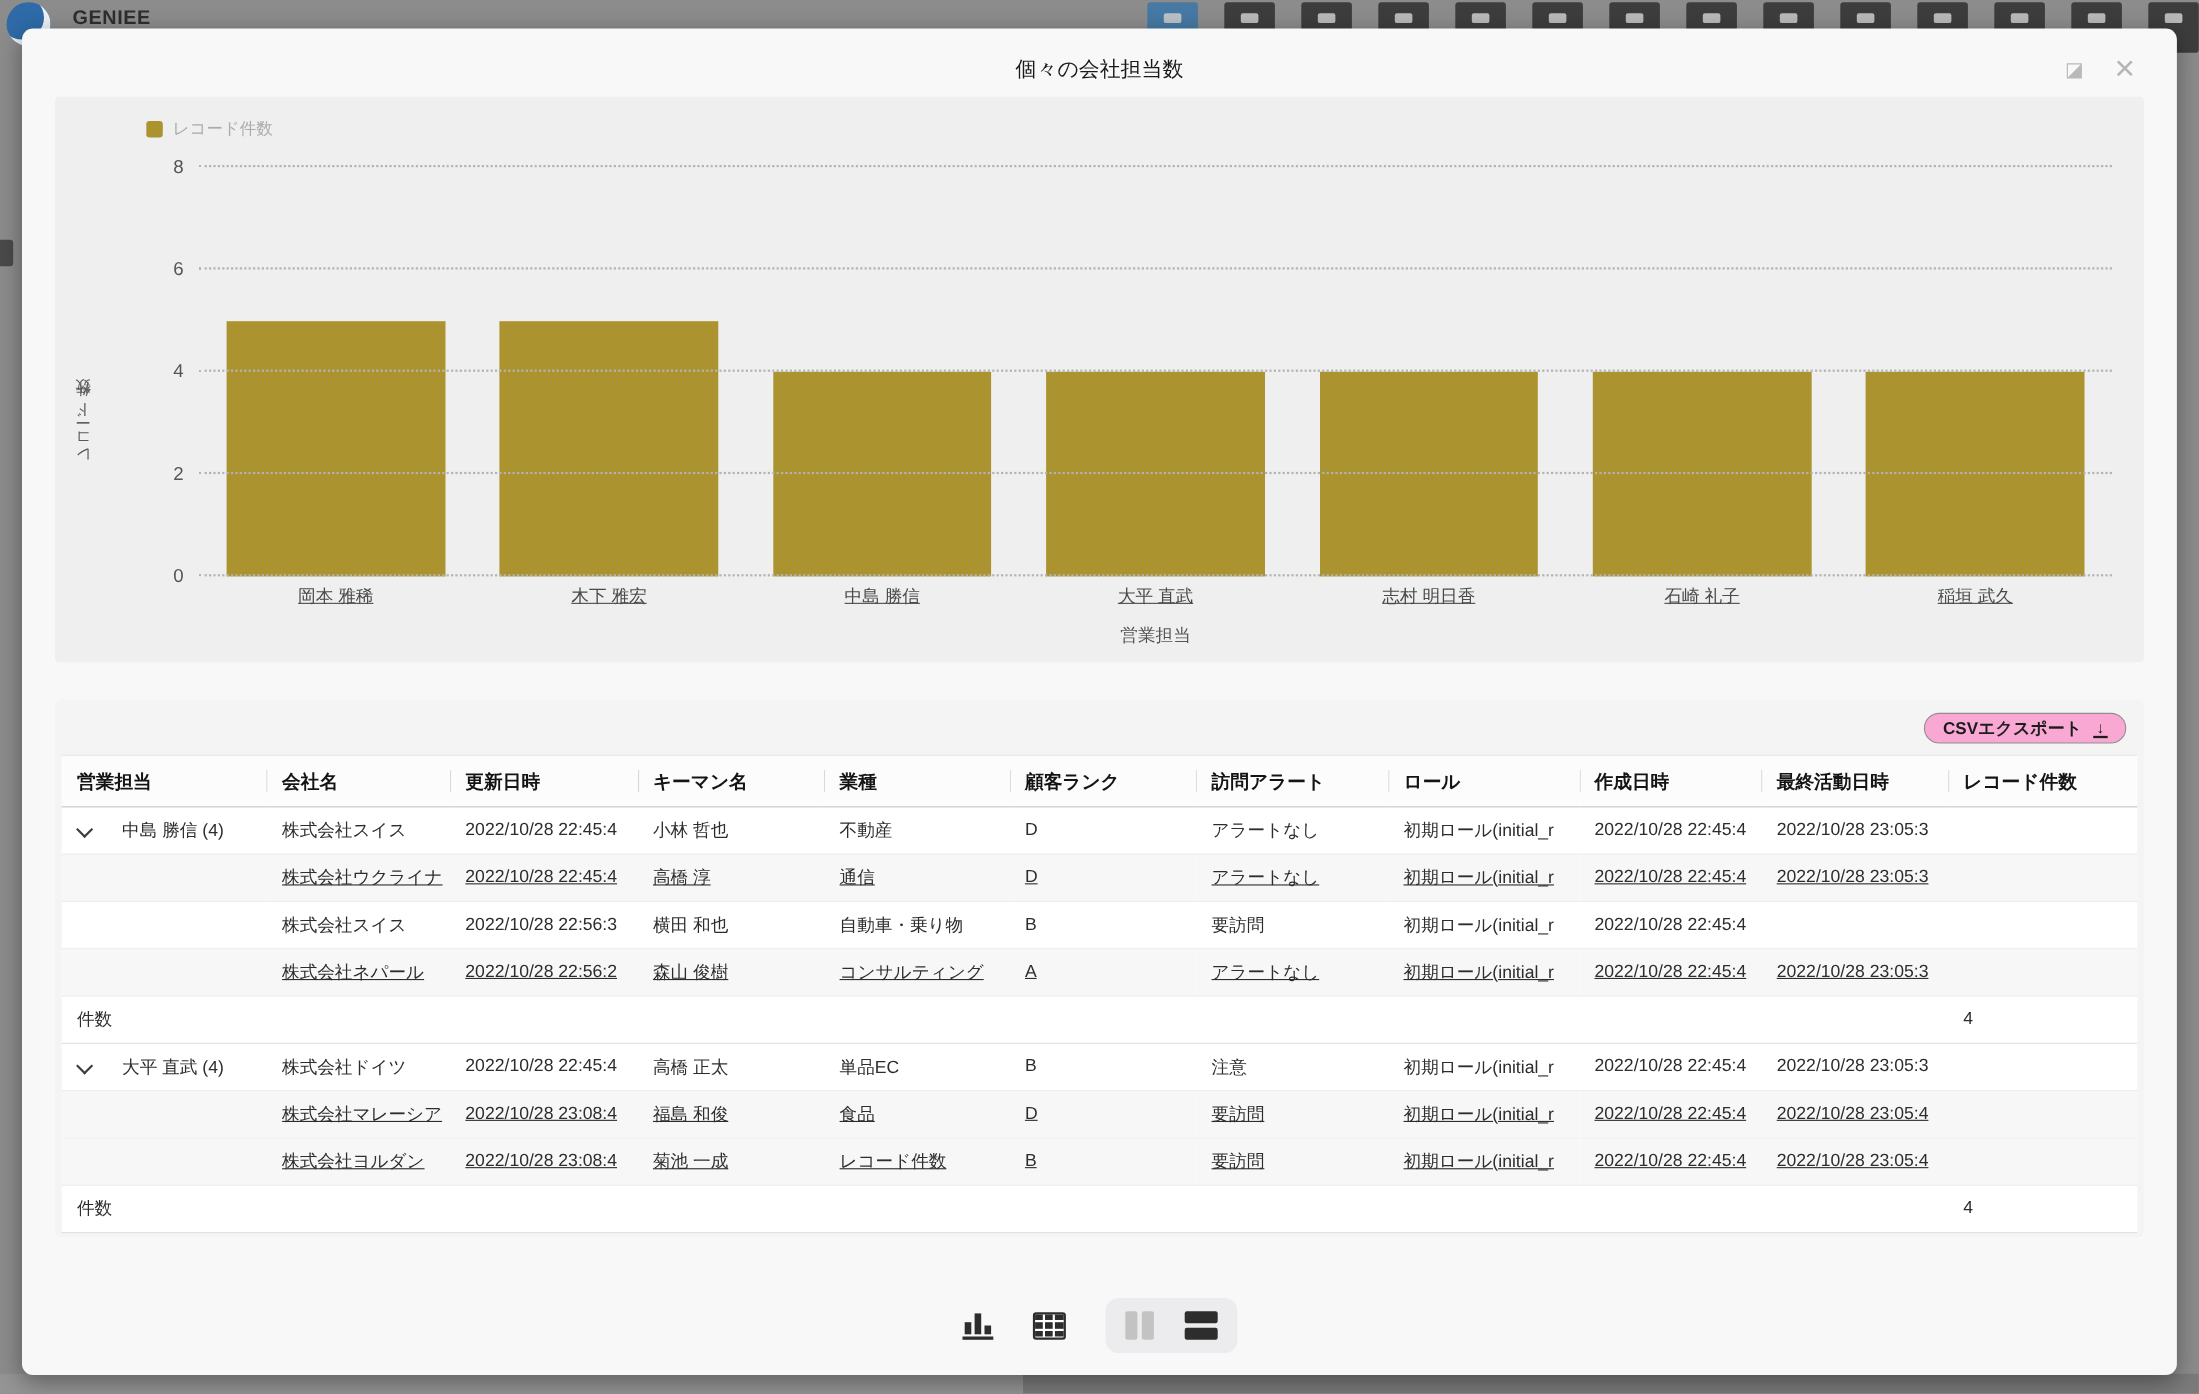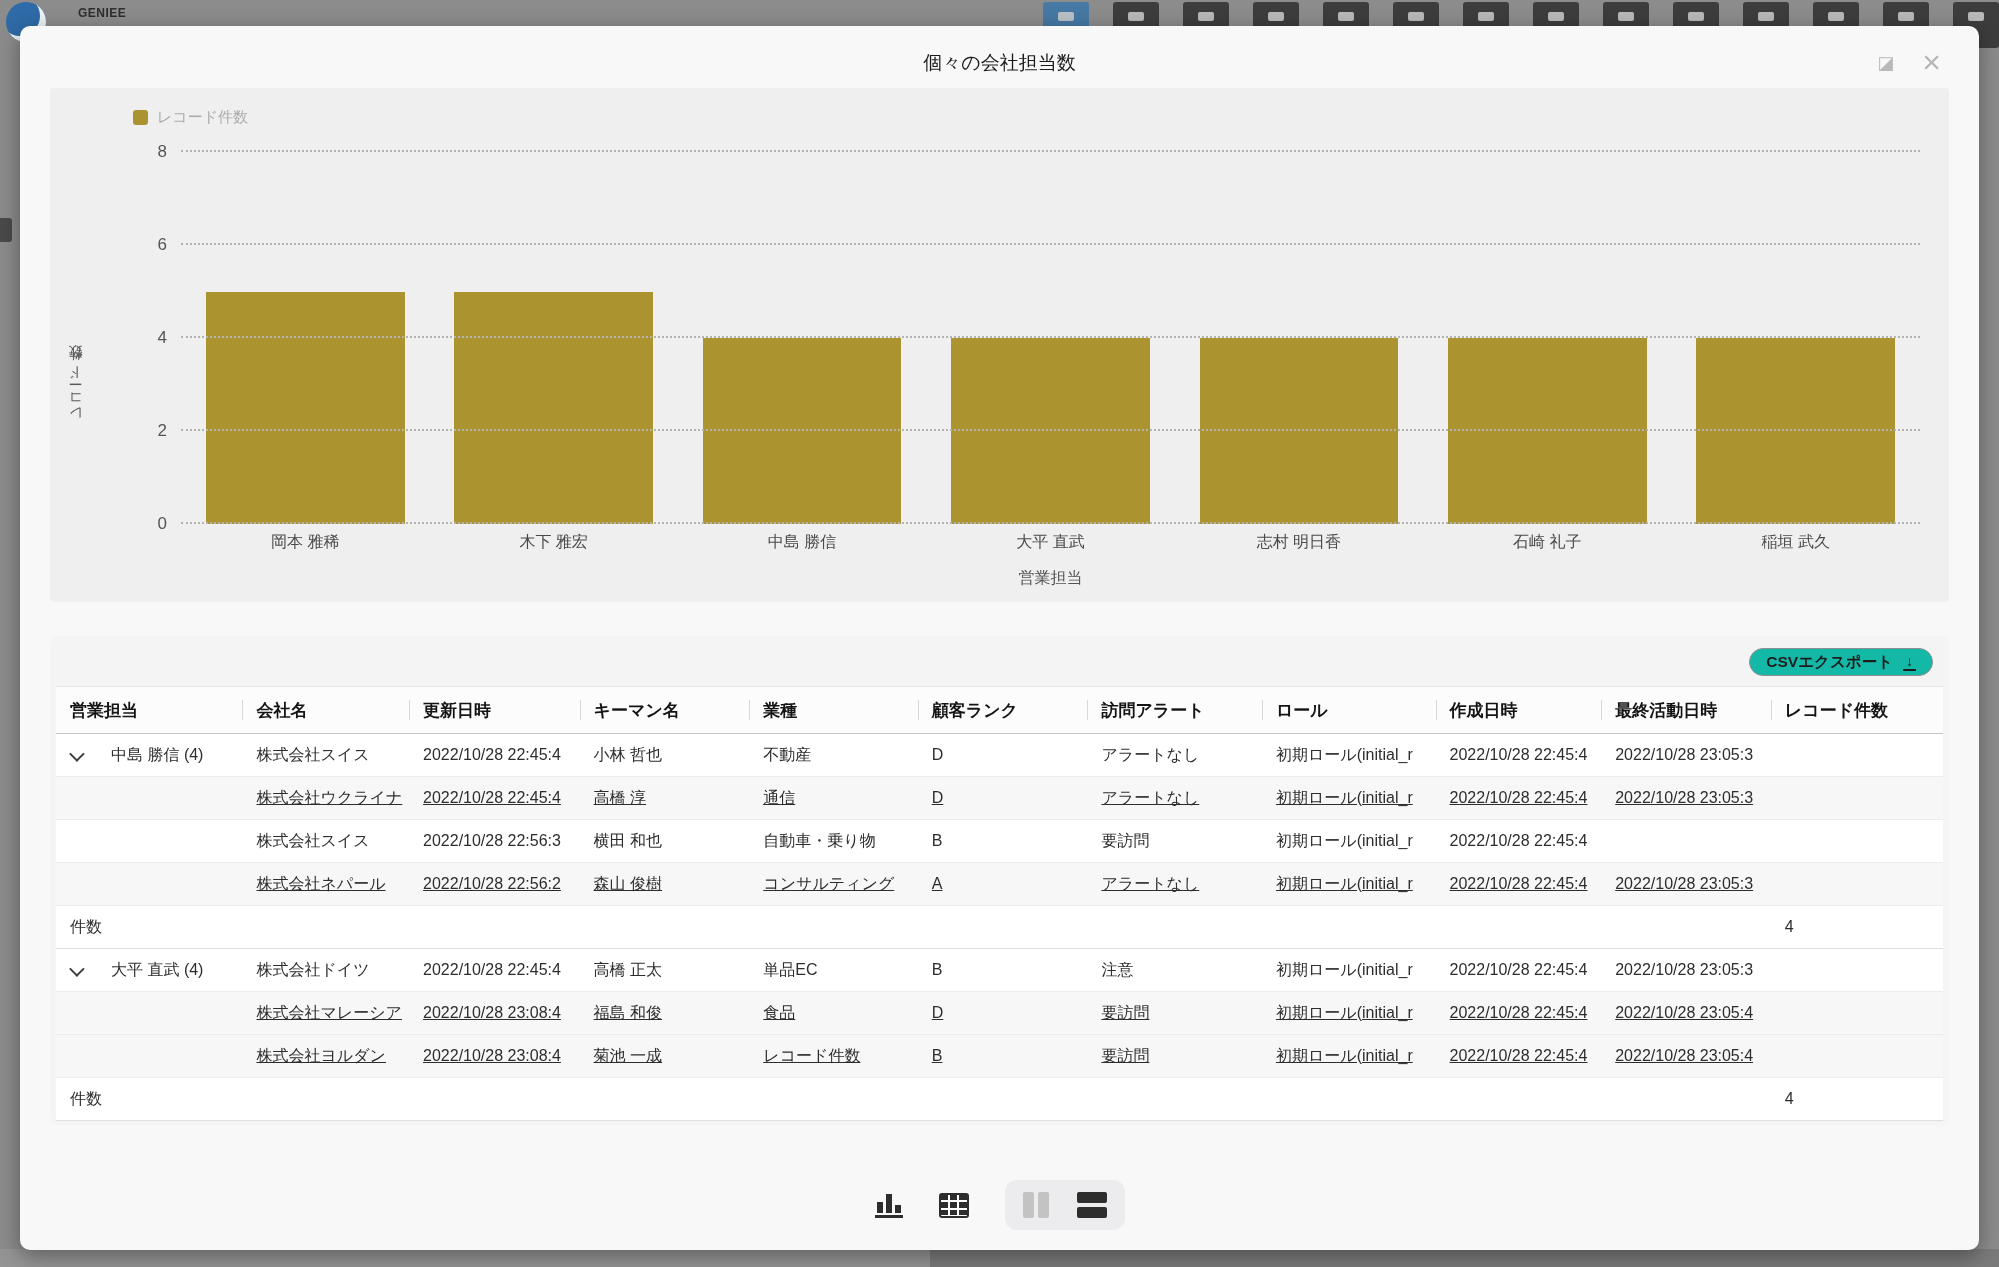--- a/index.html
+++ b/index.html
@@ -2,21 +2,21 @@
 <html><head>
 <meta charset="utf-8">
 <style>
   html,body{margin:0;padding:0;background:#898989;font-family:"Liberation Sans","DejaVu Sans",sans-serif;}
   .stage{position:relative;width:1999px;height:1267px;overflow:hidden;background:#8c8c8c;}
 
   
   .topbar{position:absolute;left:0;top:0;width:100%;height:52px;background:#8c8c8c;}
   .logo-circle{position:absolute;left:6px;top:2px;width:40px;height:40px;border-radius:50%;
     background:#2f6ba8;box-shadow:inset -6px -6px 0 0 #eef3f8;}
-  .brand{position:absolute;left:78px;top:6px;font-size:12px;font-weight:bold;color:#2e2e2e;letter-spacing:.5px;}
+  .brand{position:absolute;left:66px;top:6px;font-size:18px;font-weight:bold;color:#2e2e2e;letter-spacing:.5px;}
   .topbar-icons{position:absolute;left:1043px;top:2px;display:flex;gap:24px;}
   .tb-icon{width:46px;height:46px;border-radius:3px;background:#3d3d3d;position:relative;}
   .tb-icon::after{content:"";position:absolute;left:50%;top:10px;transform:translateX(-50%);
     width:16px;height:9px;border-radius:2px;background:#cfcfcf;opacity:.85;}
   .tb-icon.active{background:#4679a4;}
   .left-sliver{position:absolute;left:0;top:218px;width:12px;height:24px;background:#4a4a4a;border-radius:0 3px 3px 0;}
   .bottombar{position:absolute;left:0;bottom:0;width:100%;height:18px;display:flex;}
   .bb-left{width:930px;background:#959595;}
   .bb-right{flex:1;background:#7b7b7b;}
 
@@ -35,28 +35,28 @@
   .legend-label{font-size:15px;color:#ababab;}
   .ylabel{position:absolute;left:16px;top:250px;transform:translateY(-50%) ;writing-mode:vertical-rl;
     text-orientation:mixed;rotate:180deg;font-size:14px;color:#5a5a5a;letter-spacing:2px;}
   .plot{position:absolute;left:131px;right:29px;top:64px;height:372px;}
   .gridline{position:absolute;left:0;right:0;height:0;border-top:2px dotted #b3b3b3;}
   .ytick{position:absolute;right:calc(100% + 14px);transform:translateY(-50%);font-size:17px;color:#555;}
   .bars{position:absolute;left:0;right:0;bottom:0;top:0;display:flex;align-items:flex-end;}
   .slot{flex:1;display:flex;justify-content:center;align-items:flex-end;height:100%;}
   .bar{width:80%;background:#ab9430;}
   .xlabels{position:absolute;left:131px;right:29px;top:444px;display:flex;}
-  .xlab{flex:1;text-align:center;font-size:16px;color:#4a4a4a;}
+  .xlab{flex:1;text-align:center;font-size:16px;color:#4a4a4a;text-decoration:underline;}
   .xlabel-title{position:absolute;left:131px;right:29px;top:480px;text-align:center;font-size:16px;color:#555;}
 
   
   .table-panel{position:absolute;left:30px;right:30px;top:610px;background:#f4f4f5;border-radius:6px;padding:12px 4px 4px 4px;box-sizing:border-box;}
   .export-row{display:flex;justify-content:flex-end;padding-right:12px;margin-bottom:10px;}
   .csv-btn{display:inline-flex;align-items:center;gap:10px;padding:3px 16px;height:28px;
-    background:#14b8a6;border:1.5px solid #8f8f8f;border-radius:14px;font-size:15.5px;font-weight:bold;color:#1c1c1c;
+    background:#f9a8d4;border:1.5px solid #8f8f8f;border-radius:14px;font-size:15.5px;font-weight:bold;color:#1c1c1c;
     cursor:pointer;font-family:inherit;}
   .dl{display:inline-flex;flex-direction:column;align-items:center;line-height:1;}
   .dl .arr{font-size:14px;font-weight:bold;}
   .dl .bar{width:13px;border-bottom:2.5px solid #1c1c1c;margin-top:1px;}
   table.grid{width:calc(100% - 4px);margin:0 2px;border-collapse:collapse;table-layout:fixed;background:#fff;border-top:1px solid #e3e3e3;}
   table.grid th{position:relative;height:46px;text-align:left;padding:0 0 0 14px;font-size:17px;font-weight:bold;color:#141414;
     background:#fcfcfd;border-bottom:1px solid #c4c4c4;white-space:nowrap;overflow:hidden;}
   table.grid th + th::before{content:"";position:absolute;left:0;top:13px;bottom:13px;width:1px;background:#d8d8d8;}
   table.grid td{height:42px;padding:0 4px 0 14px;font-size:16px;color:#2d2d2d;border-bottom:1px solid #ececee;
     white-space:nowrap;overflow:hidden;}

